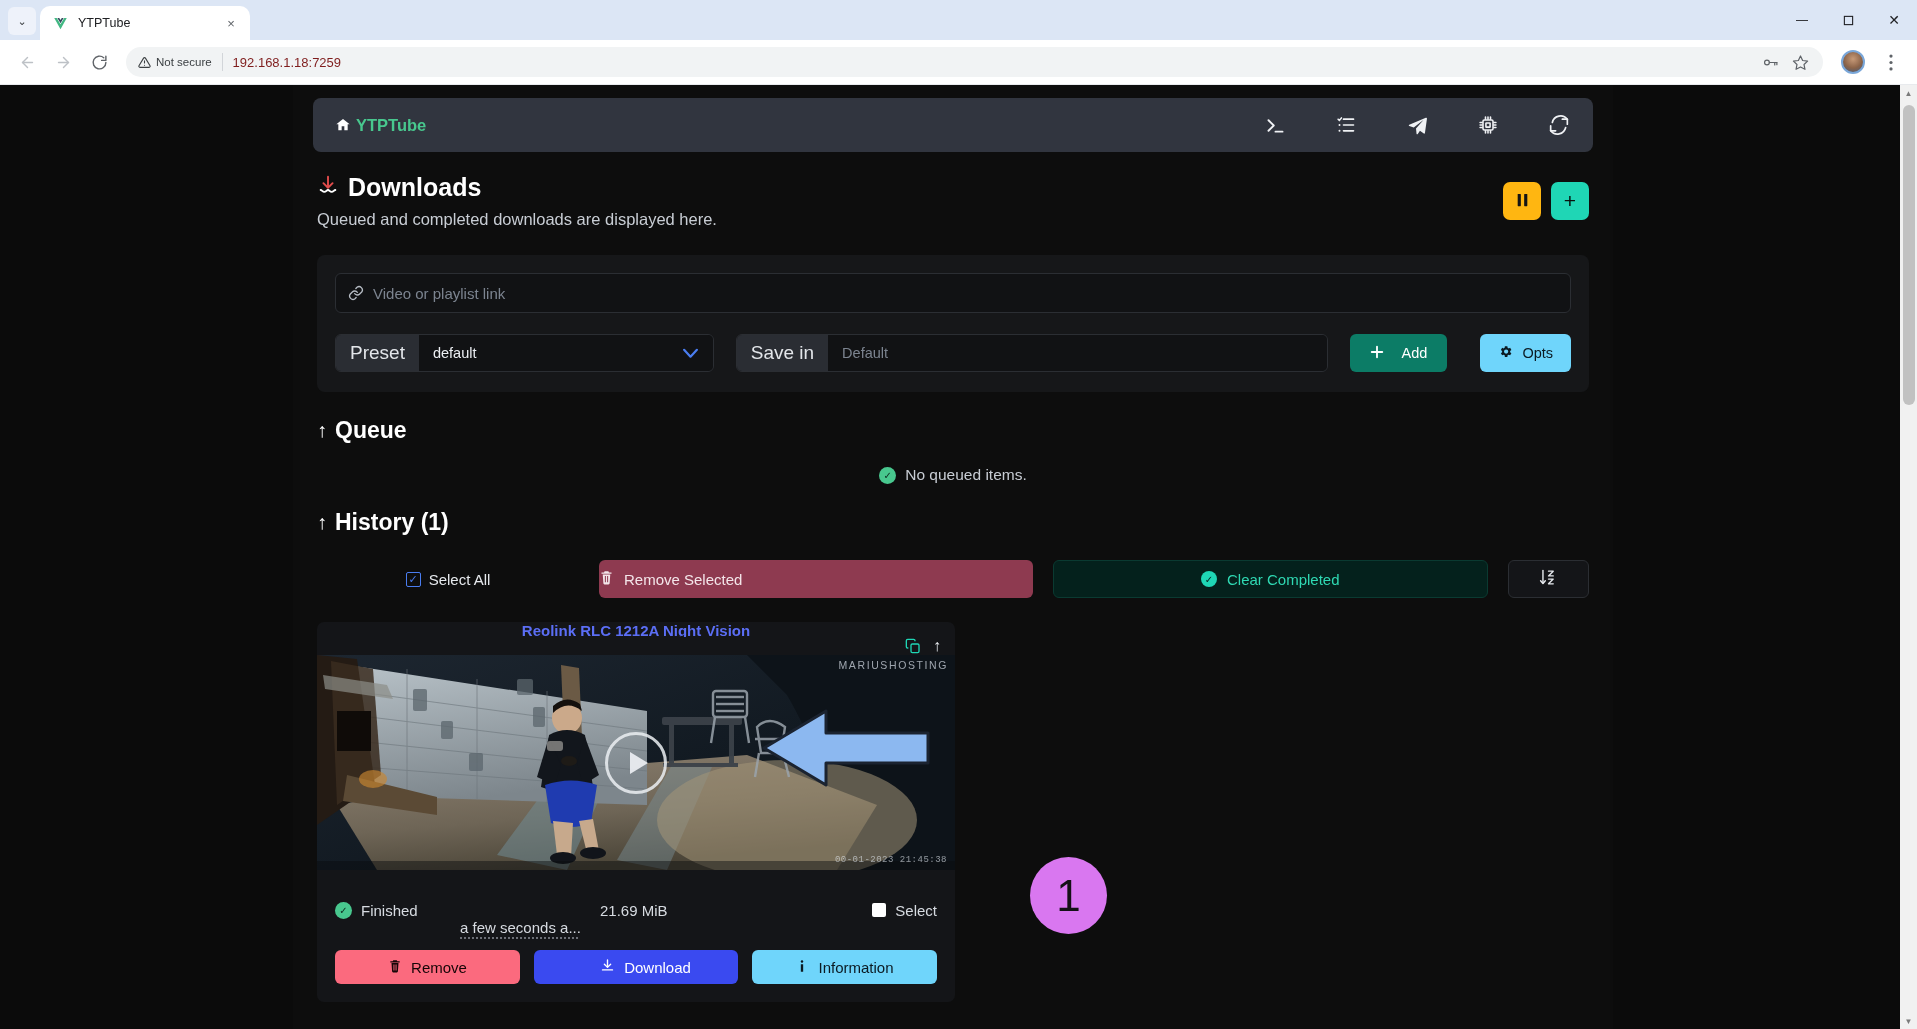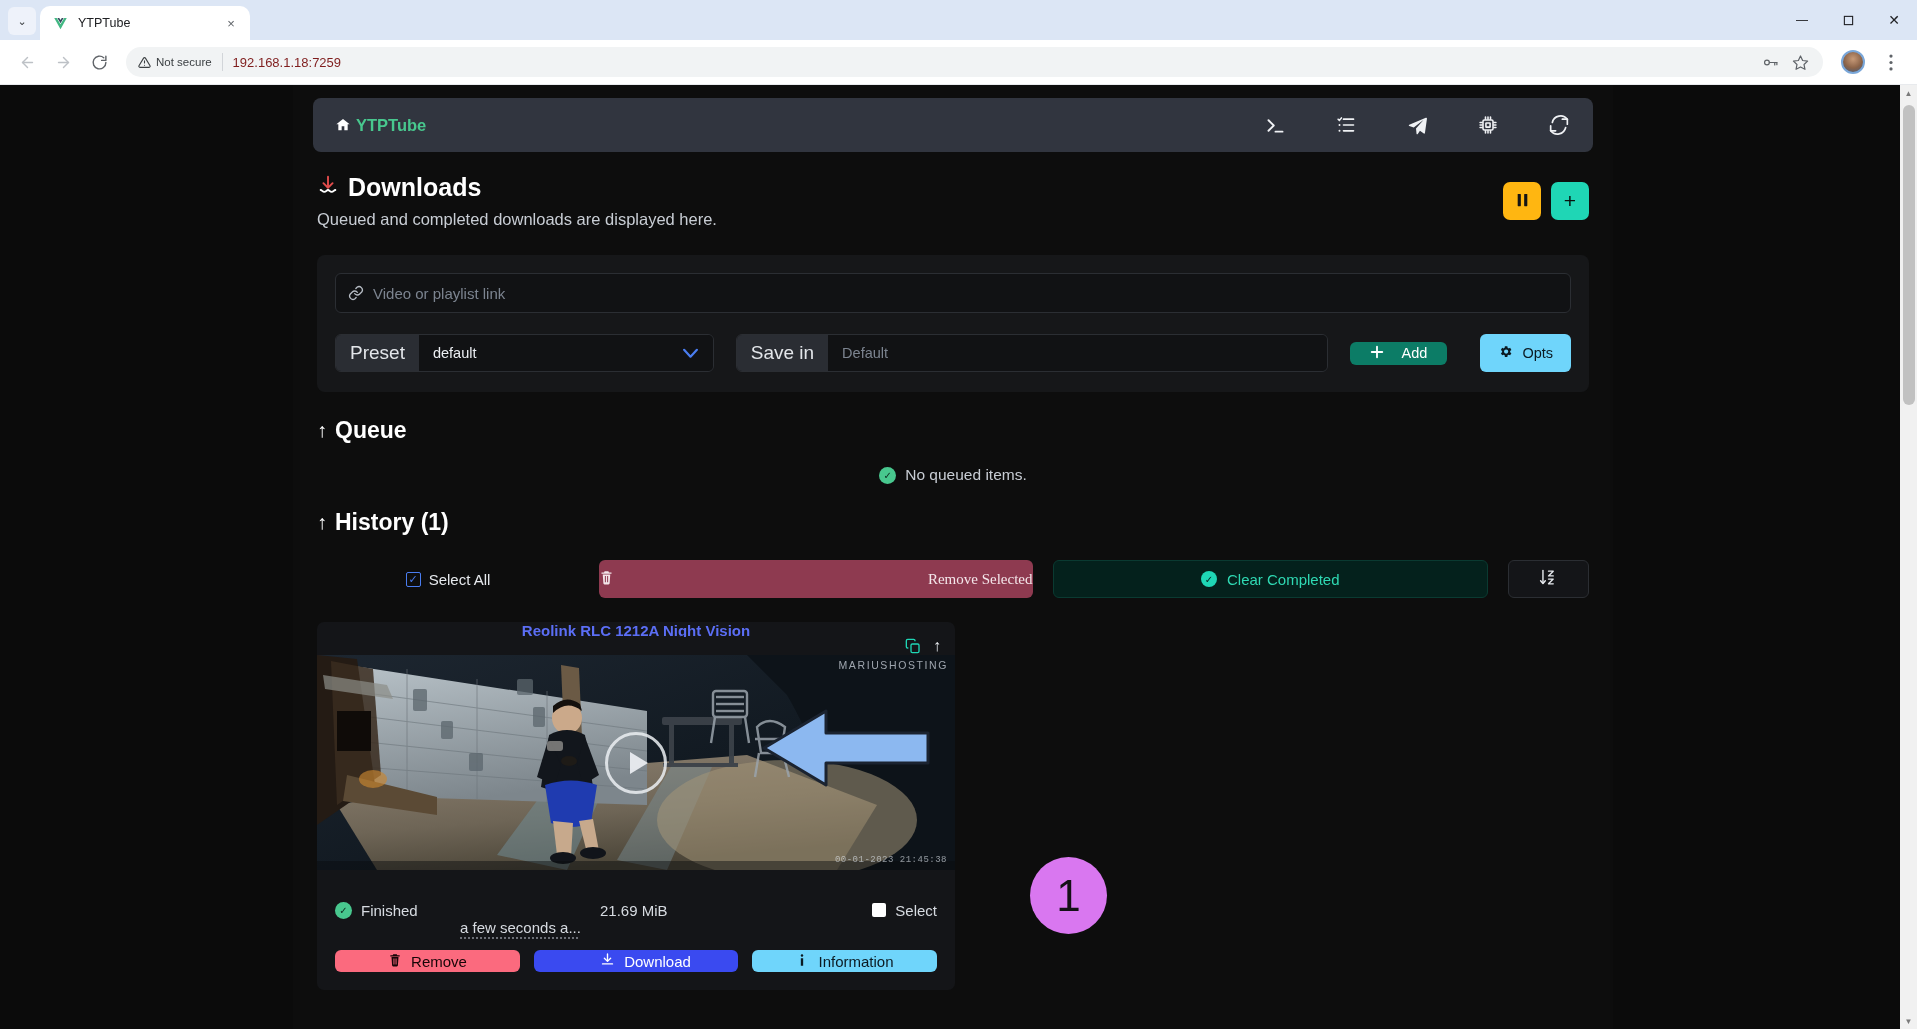--- a/index.html
+++ b/index.html
@@ -279,21 +279,21 @@
     font-size: 14.5px;
     display: flex; align-items: center;
     padding: 0 14px;
   }
   .btn-add {
     margin-left: auto;
     background: #0c7c66;
     color: #ffffff;
     border: none;
     border-radius: 6px;
-    height: 23px;
+    height: 38px;
     padding: 0 20px;
     font-size: 14.5px;
     display: flex; align-items: center; gap: 18px;
     cursor: pointer;
   }
   .btn-opts {
     background: #6fd5fb;
     color: #0b1a22;
     border: none;
     border-radius: 6px;
@@ -349,23 +349,22 @@
     display: flex; align-items: center; justify-content: center;
     font-size: 11px;
   }
   .btn-remove-sel {
     flex: 1;
     height: 38px;
     background: #8e3a50;
     color: #f4e6ea;
     border: none; border-radius: 6px;
     font-size: 15px;
-    display: flex; align-items: center; justify-content: space-between; gap: 10px;
+    display: flex; align-items: center; justify-content: flex-start; gap: 10px;
     cursor: pointer;
-    font-family: Liberation Serif, serif;
   }
   .btn-clear-comp {
     flex: 1;
     height: 38px;
     background: #04211c;
     color: #2fd9b3;
     border: 1px solid #0a3a31;
     border-radius: 6px;
     font-size: 15px;
     display: flex; align-items: center; justify-content: center; gap: 10px;
@@ -478,21 +477,21 @@
     border-radius: 2px;
   }
 
   .card-actions {
     display: flex;
     gap: 14px;
     padding: 2px 18px 18px 18px;
   }
   .card-btn {
     flex: 1;
-    height: 22px;
+    height: 34px;
     border: none;
     border-radius: 6px;
     font-size: 15px;
     display: flex; align-items: center; justify-content: center; gap: 9px;
     cursor: pointer;
   }
   .btn-rm { background: #fb6a7e; color: #170507; }
   .btn-dl { background: #3a4af0; color: #ffffff; padding-left: 19px; }
   .btn-info { background: #6fd5fb; color: #0b1a22; }
 

